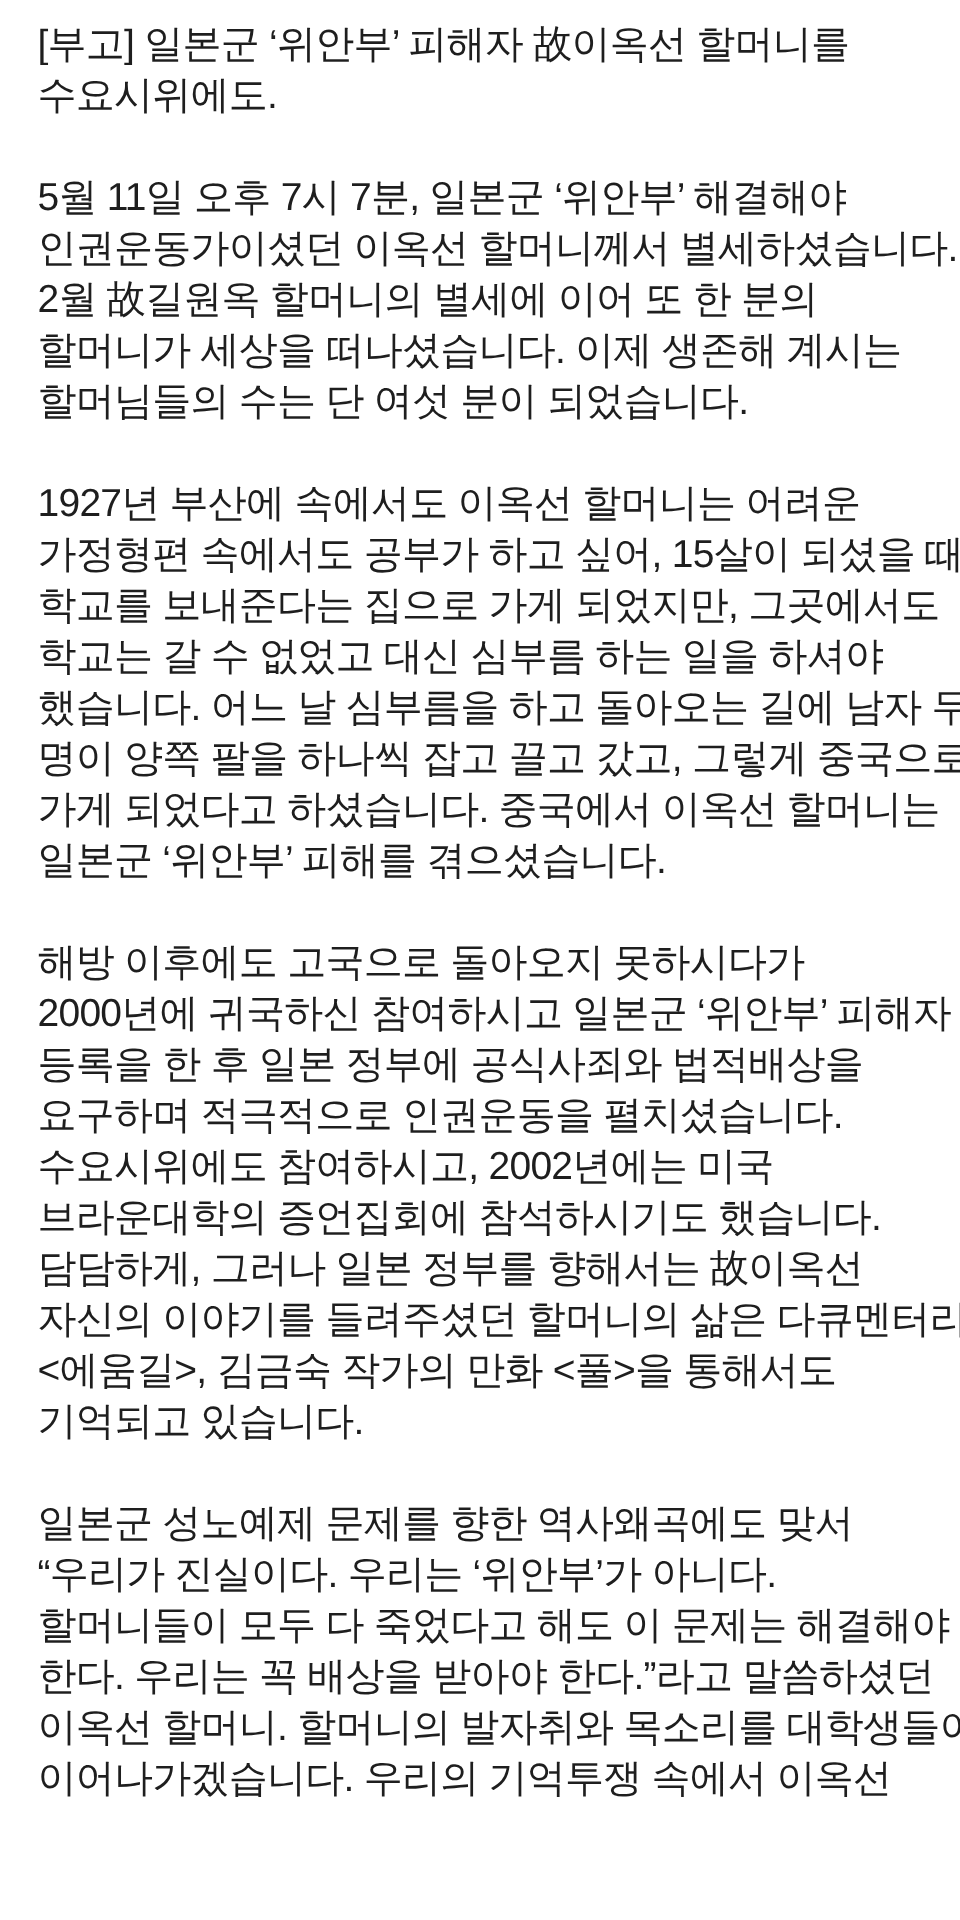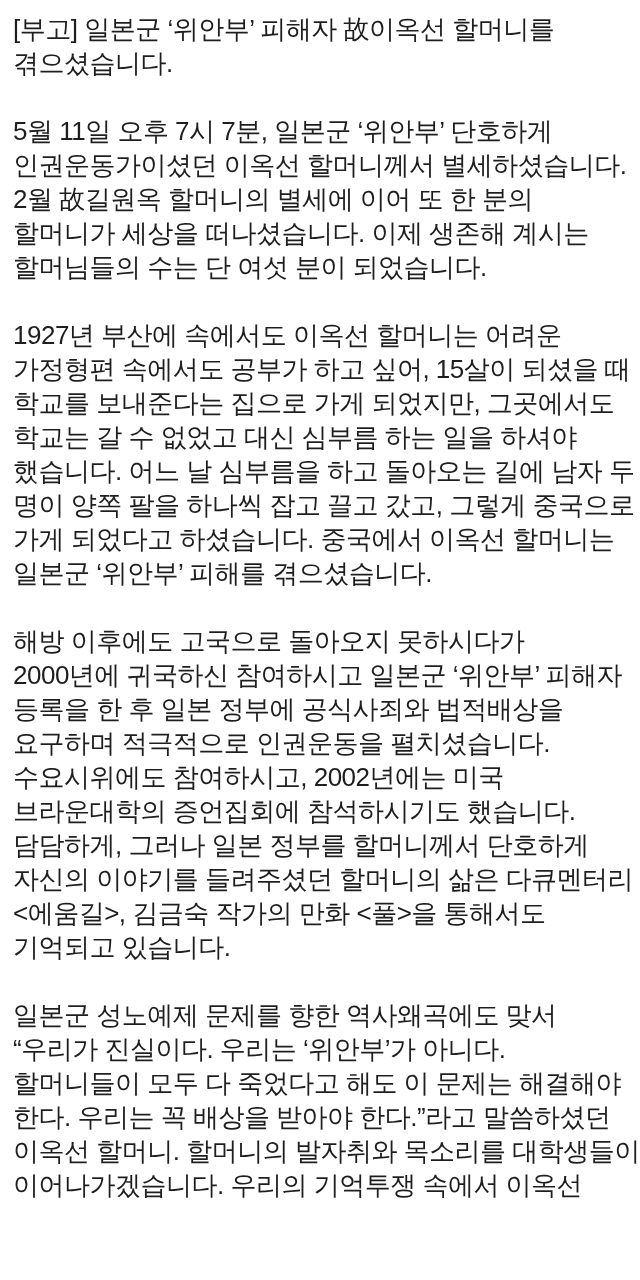--- a/index.html
+++ b/index.html
@@ -10,21 +10,21 @@
   body {
     width: 640px;
     height: 1280px;
     overflow: hidden;
     font-family: "Liberation Sans", "DejaVu Sans", sans-serif;
   }
   .article {
     box-sizing: border-box;
     width: 640px;
     height: 1280px;
-    padding: 12px 14px 0 13px;
+    padding: 12px 14px 0 25px;
     color: #1e1e1e;
     font-size: 26px;
     line-height: 34px;
     letter-spacing: -0.5px;
     font-weight: 400;
     overflow: hidden;
   }
   .article p {
     margin: 0 0 34px 0;
     padding: 0;
@@ -36,24 +36,24 @@
     display: block;
     white-space: pre;
   }
 </style>
 </head>
 <body style="background: rgb(255, 255, 255);">
 
 <div class="article" style="color: rgb(30, 30, 30);">
     <p>
       <span class="text-line">[부고] 일본군 ‘위안부’ 피해자 故이옥선 할머니를</span>
-      <span class="text-line">겪으셨습니다.</span>
+      <span class="text-line">수요시위에도.</span>
     </p>
     <p>
-      <span class="text-line">5월 11일 오후 7시 7분, 일본군 ‘위안부’ 단호하게</span>
+      <span class="text-line">5월 11일 오후 7시 7분, 일본군 ‘위안부’ 해결해야</span>
       <span class="text-line">인권운동가이셨던 이옥선 할머니께서 별세하셨습니다.</span>
       <span class="text-line">2월 故길원옥 할머니의 별세에 이어 또 한 분의</span>
       <span class="text-line">할머니가 세상을 떠나셨습니다. 이제 생존해 계시는</span>
       <span class="text-line">할머님들의 수는 단 여섯 분이 되었습니다.</span>
     </p>
     <p>
       <span class="text-line">1927년 부산에 속에서도 이옥선 할머니는 어려운</span>
       <span class="text-line">가정형편 속에서도 공부가 하고 싶어, 15살이 되셨을 때</span>
       <span class="text-line">학교를 보내준다는 집으로 가게 되었지만, 그곳에서도</span>
       <span class="text-line">학교는 갈 수 없었고 대신 심부름 하는 일을 하셔야</span>
@@ -62,21 +62,21 @@
       <span class="text-line">가게 되었다고 하셨습니다. 중국에서 이옥선 할머니는</span>
       <span class="text-line">일본군 ‘위안부’ 피해를 겪으셨습니다.</span>
     </p>
     <p>
       <span class="text-line">해방 이후에도 고국으로 돌아오지 못하시다가</span>
       <span class="text-line">2000년에 귀국하신 참여하시고 일본군 ‘위안부’ 피해자</span>
       <span class="text-line">등록을 한 후 일본 정부에 공식사죄와 법적배상을</span>
       <span class="text-line">요구하며 적극적으로 인권운동을 펼치셨습니다.</span>
       <span class="text-line">수요시위에도 참여하시고, 2002년에는 미국</span>
       <span class="text-line">브라운대학의 증언집회에 참석하시기도 했습니다.</span>
-      <span class="text-line">담담하게, 그러나 일본 정부를 할머니께서 단호하게</span>
+      <span class="text-line">담담하게, 그러나 일본 정부를 향해서는 故이옥선</span>
       <span class="text-line">자신의 이야기를 들려주셨던 할머니의 삶은 다큐멘터리</span>
       <span class="text-line">&lt;에움길&gt;, 김금숙 작가의 만화 &lt;풀&gt;을 통해서도</span>
       <span class="text-line">기억되고 있습니다.</span>
     </p>
     <p>
       <span class="text-line">일본군 성노예제 문제를 향한 역사왜곡에도 맞서</span>
       <span class="text-line">“우리가 진실이다. 우리는 ‘위안부’가 아니다.</span>
       <span class="text-line">할머니들이 모두 다 죽었다고 해도 이 문제는 해결해야</span>
       <span class="text-line">한다. 우리는 꼭 배상을 받아야 한다.”라고 말씀하셨던</span>
       <span class="text-line">이옥선 할머니. 할머니의 발자취와 목소리를 대학생들이</span>

